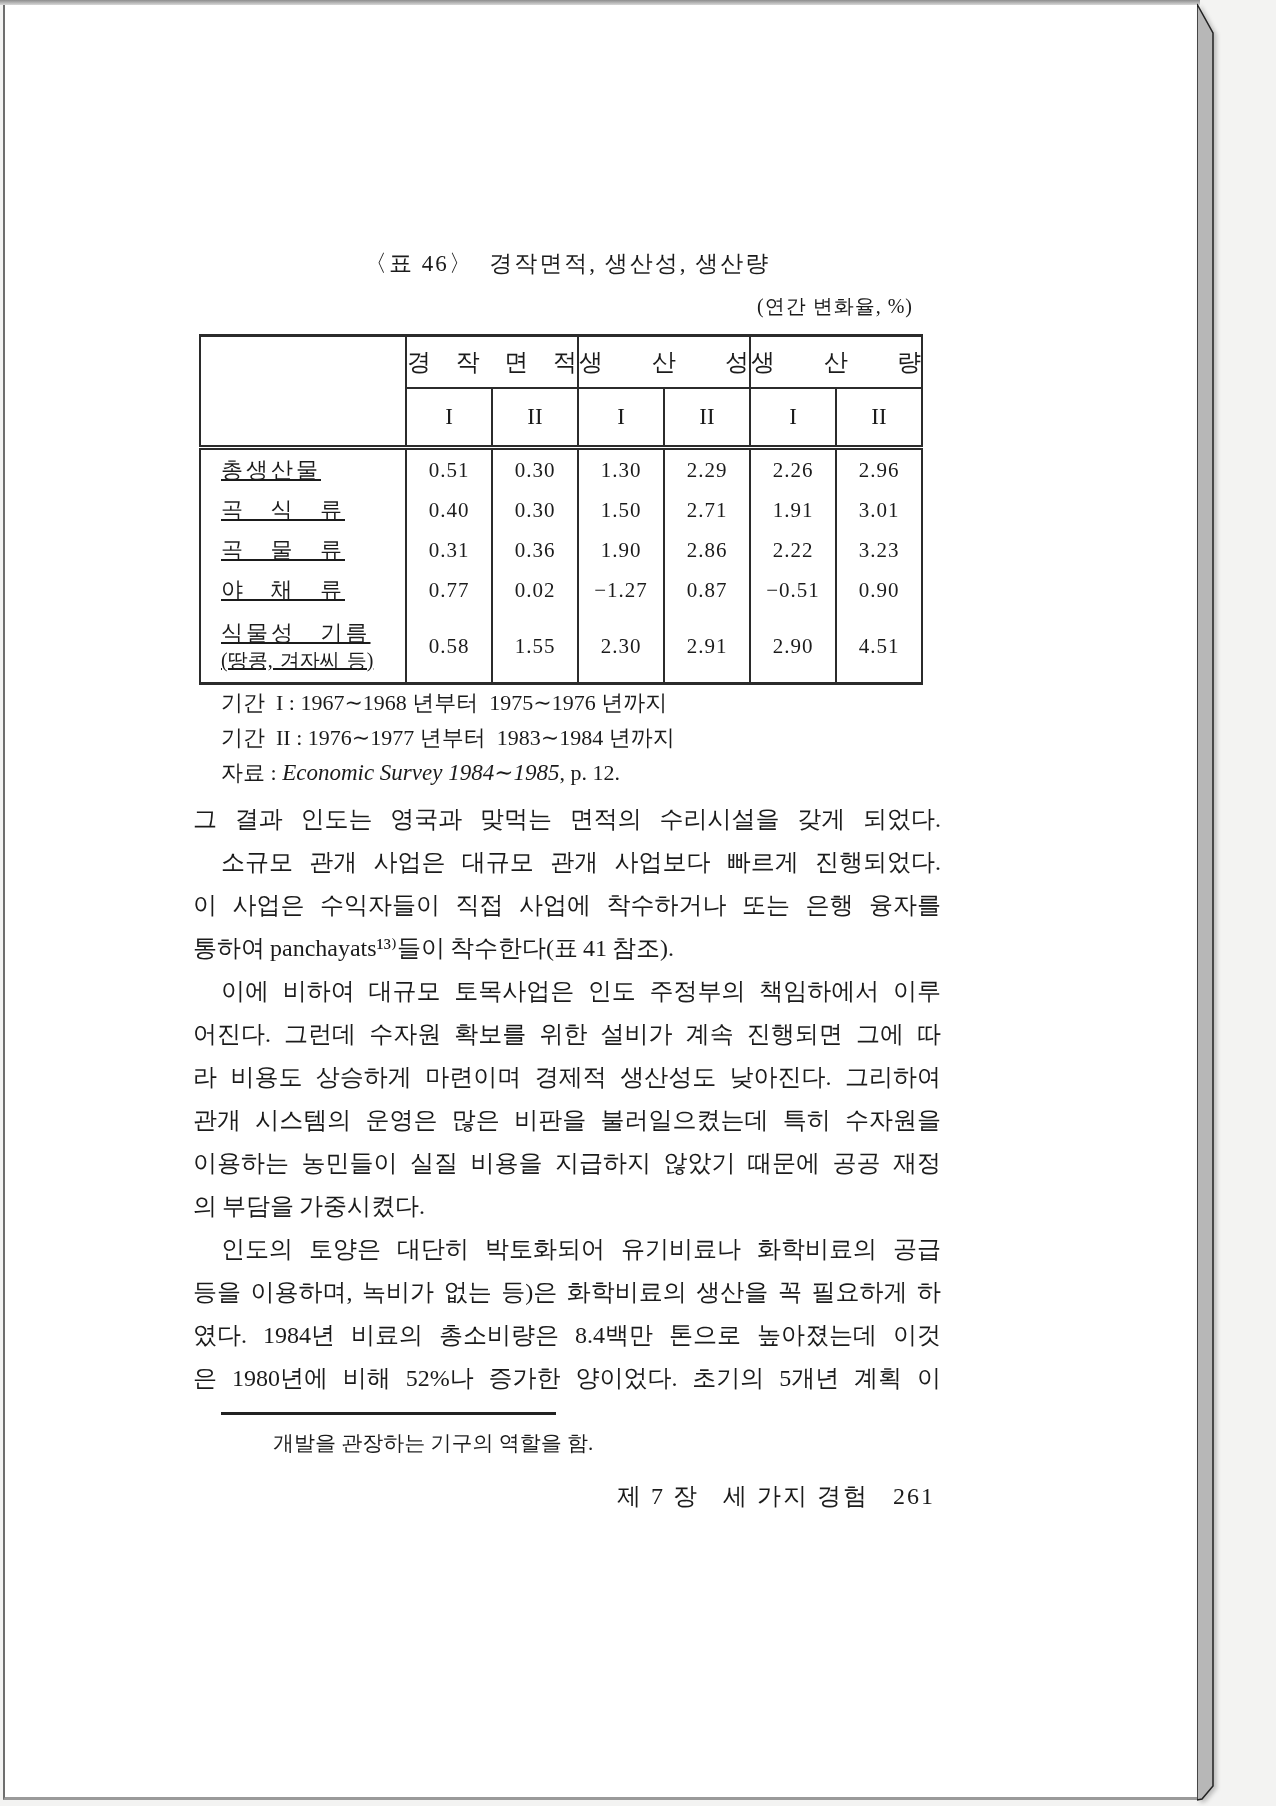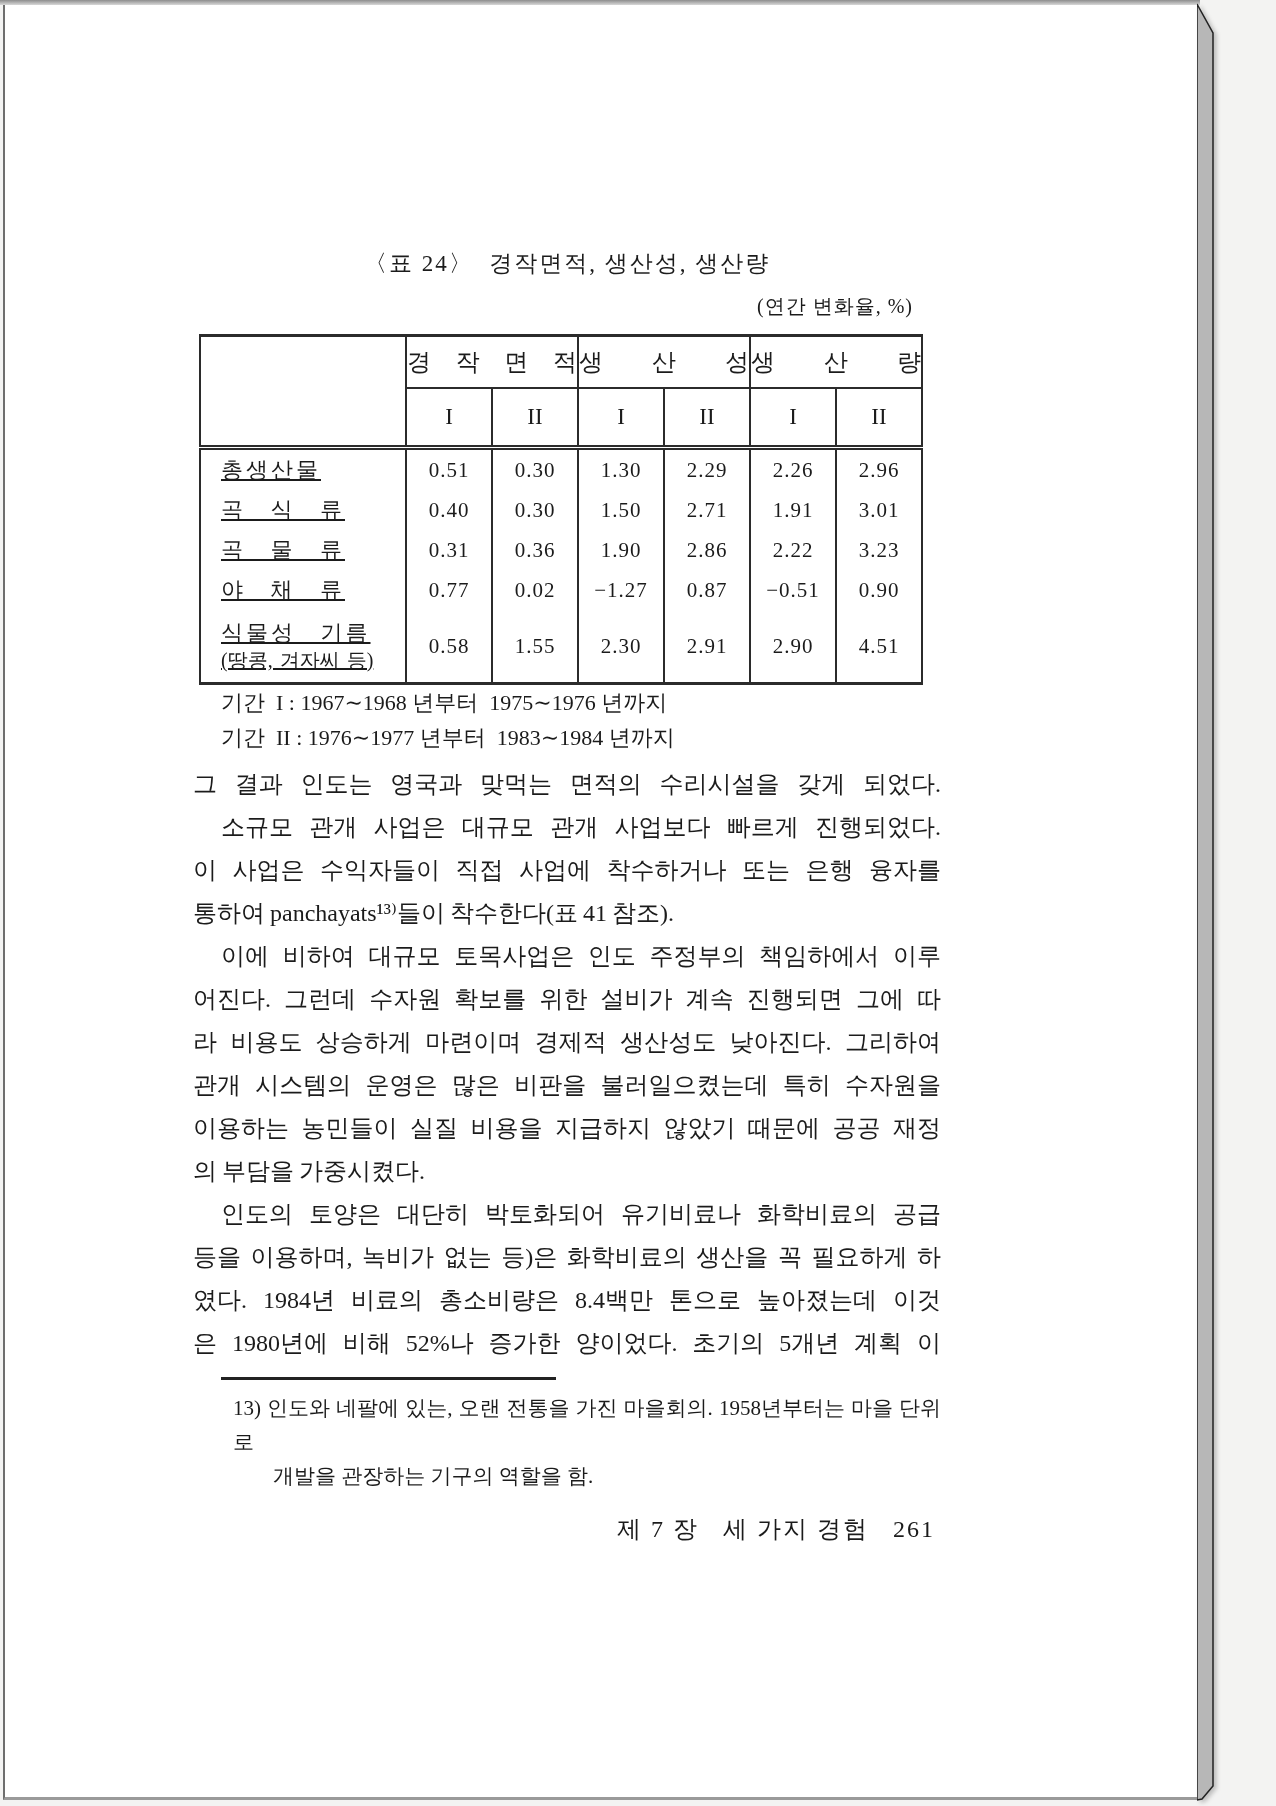--- a/index.html
+++ b/index.html
@@ -76,21 +76,21 @@
   .fn-l2{margin-left:40px;}
   
   .pfooter{margin-top:20px;font-size:24px;text-align:right;padding-right:6px;white-space:pre;letter-spacing:2px;}
 </style>
 </head>
 <body>
 
 <div class="paper">
   <div class="content">
 
-    <div class="tbl-title">〈표 24〉  경작면적, 생산성, 생산량</div>
+    <div class="tbl-title">〈표 46〉  경작면적, 생산성, 생산량</div>
     <div class="tbl-unit">(연간 변화율, %)</div>
 
     <table class="crops">
       <colgroup>
         <col class="c-label">
           <col class="c-val">
           <col class="c-val">
           <col class="c-val">
         <col class="c-val">
           <col class="c-val">
@@ -170,20 +170,21 @@
         <td>2.91</td>
         <td>2.90</td>
         <td>4.51</td>
       </tr>
     </tbody>
       </table>
 
     <div class="notes">
       <div class="note">기간  I : 1967∼1968 년부터  1975∼1976 년까지</div>
       <div class="note">기간  II : 1976∼1977 년부터  1983∼1984 년까지</div>
+      <div class="note"><span>자료 : </span><i>Economic Survey 1984∼1985</i><span>, p. 12.</span></div>
     </div>
 
     <div class="bodytext">
       <div class="bline">그 결과 인도는 영국과 맞먹는 면적의 수리시설을 갖게 되었다.</div>
       <div class="bline indent">소규모 관개 사업은 대규모 관개 사업보다 빠르게 진행되었다.</div>
       <div class="bline">이 사업은 수익자들이 직접 사업에 착수하거나 또는 은행 융자를</div>
       <div class="bline pend">통하여 panchayats¹³⁾들이 착수한다(표 41 참조).</div>
       <div class="bline indent">이에 비하여 대규모 토목사업은 인도 주정부의 책임하에서 이루</div>
       <div class="bline">어진다. 그런데 수자원 확보를 위한 설비가 계속 진행되면 그에 따</div>
       <div class="bline">라 비용도 상승하게 마련이며 경제적 생산성도 낮아진다. 그리하여</div>
@@ -191,21 +192,20 @@
       <div class="bline">이용하는 농민들이 실질 비용을 지급하지 않았기 때문에 공공 재정</div>
       <div class="bline pend">의 부담을 가중시켰다.</div>
       <div class="bline indent">인도의 토양은 대단히 박토화되어 유기비료나 화학비료의 공급</div>
       <div class="bline">등을 이용하며, 녹비가 없는 등)은 화학비료의 생산을 꼭 필요하게 하</div>
       <div class="bline">였다. 1984년 비료의 총소비량은 8.4백만 톤으로 높아졌는데 이것</div>
       <div class="bline">은 1980년에 비해 52%나 증가한 양이었다. 초기의 5개년 계획 이</div>
     </div>
 
     <div class="fn-rule"></div>
     <div class="footnote">
-      <div class="fn-l1">13) 인도와 네팔에 있는, 오랜 전통을 가진 마을회의. 1958년부터는 마을 단위로</div>
       <div class="fn-l2">개발을 관장하는 기구의 역할을 함.</div>
     </div>
 
     <div class="pfooter">제 7 장   세 가지 경험   261</div>
 
   </div>
 </div>
 
 <div class="top-strip"></div>
 <svg class="edge-svg" width="22" height="1806" viewBox="0 0 22 1806">

